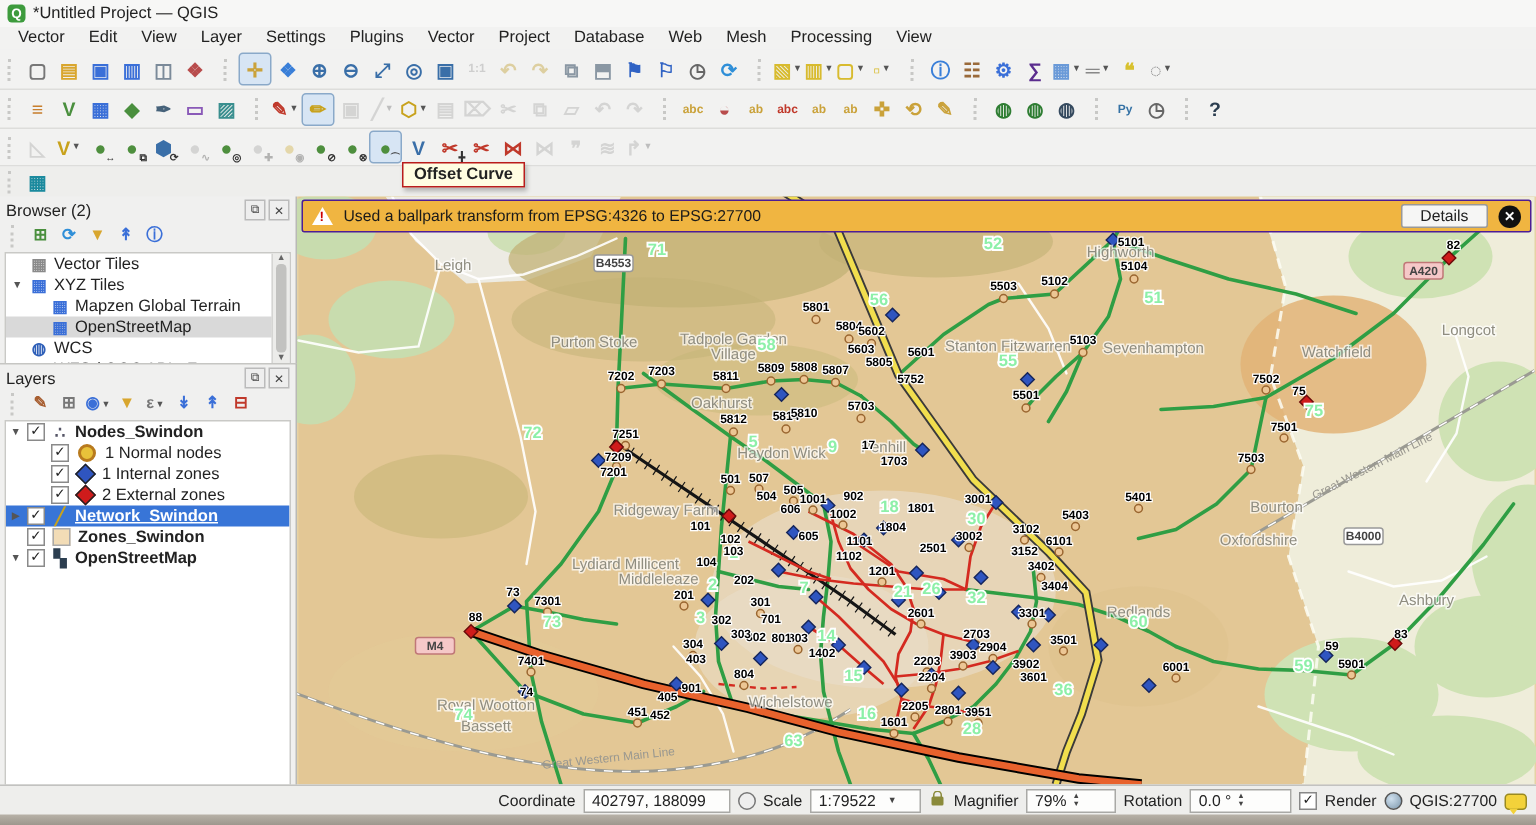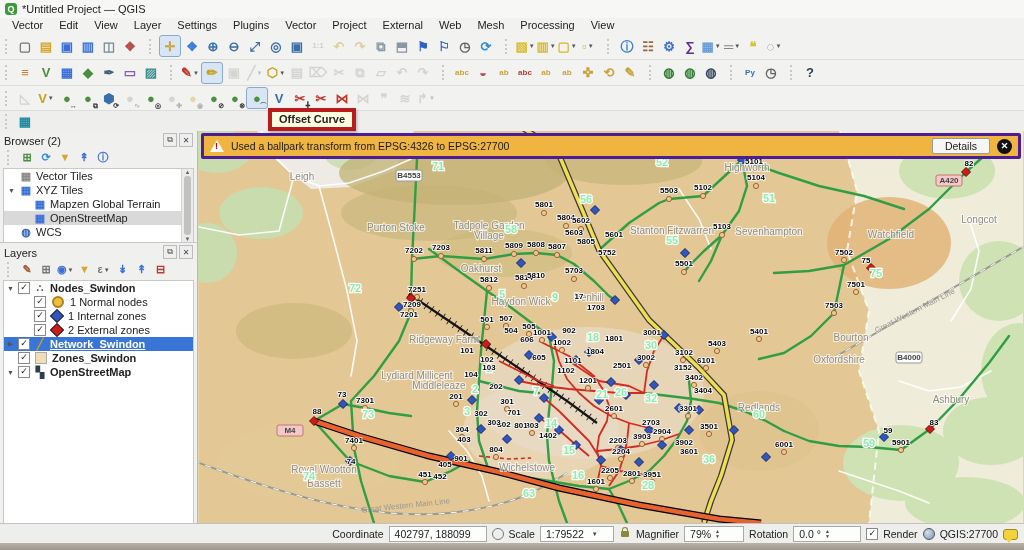--- a/index.html
+++ b/index.html
@@ -15,21 +15,21 @@
   #tb1{top:33px;height:26px}#tb2{top:60px;height:25px}#tb3{top:86px;height:24px}
   #tb4{top:111px;height:20px;border-bottom:none;background:#eeeeec}
   .grip{width:4px;height:15px;border-left:2px dotted #c8c8c6;margin:0 3px;flex:none}
   .chip{min-width:20px;height:20px;border-radius:3px;display:flex;align-items:center;justify-content:center;font-size:13px;font-weight:bold;position:relative;flex:none;line-height:1}
   .chip .g2{font-size:8px;letter-spacing:0}
   .chip.pressed{background:#d7e5f4;border:1px solid #8aa9c9}
   .chip.disabled{opacity:.33}
   .chip .dd{font-size:6px;color:#555;margin-left:1px;font-weight:normal}
   .sep{width:4px;flex:none}
   
-  .tooltip{position:absolute;left:268px;top:108px;background:#fffde1;border:4px solid #b91c1c;padding:1px 7px 2px;font-size:11px;font-weight:bold;box-shadow:1px 2px 3px rgba(0,0,0,.25);z-index:50}
+  .tooltip{position:absolute;left:268px;top:108px;background:#fffde1;border:1px solid #b91c1c;padding:1px 7px 2px;font-size:11px;font-weight:bold;box-shadow:1px 2px 3px rgba(0,0,0,.25);z-index:50}
   
   .panel{position:absolute;left:0;width:197px;background:#f0f0ef;border-right:1px solid #b9b9b6}
   #browser-panel{top:131px;height:111px}
   #layers-panel{top:242px;height:281px;border-top:1px solid #c6c6c3}
   .ptitle{height:15px;display:flex;align-items:flex-end;padding:1px 4px;font-size:11px}
   .ptitle .t{flex:1}
   .winbtn{width:12px;height:12px;font-size:8px;display:flex;align-items:center;justify-content:center;color:#444;border:1px solid #bbb;background:#eee;margin-left:2px}
   .ptools{height:19px;display:flex;align-items:center;gap:3px;padding-left:4px}
   .ptools .chip{min-width:16px;height:16px;font-size:11px}
   .tree{background:#fff;border:1px solid #c9c9c6;margin:1px 3px;overflow:hidden;position:relative}
@@ -46,21 +46,21 @@
   .sym-circle{width:8px;height:8px;border-radius:50%;border:2px solid #b87a1e;background:#e8c23a;flex:none;margin:0 3px}
   .sym-dia{width:8px;height:8px;transform:rotate(45deg);flex:none;margin:0 3px;border:1px solid #222}
   .sym-poly{width:10px;height:10px;background:#f2dcb6;border:1px solid #aaa;flex:none;margin:0 2px}
   .lbl{font-size:11px}
   .bold{font-weight:bold}
   .vscroll{position:absolute;right:0;top:0;bottom:0;width:11px;background:#ececea;border-left:1px solid #d5d5d3;display:flex;flex-direction:column;align-items:center;font-size:6px;color:#666}
   .vscroll .thumb{width:7px;flex:1;margin:1px 0;background:#c2c2c0;border-radius:3px}
   
   #map{position:absolute;left:198px;top:131px;width:826px;height:392px;background:#e6d2a4;overflow:hidden}
   
-  .msgbar{position:absolute;left:3px;right:3px;top:2px;height:20px;background:#f0b541;border:3px solid #4c1d95;border-radius:2px;display:flex;align-items:center;gap:7px;padding:0 6px;z-index:20}
+  .msgbar{position:absolute;left:3px;right:3px;top:2px;height:20px;background:#f0b541;border:1px solid #4c1d95;border-radius:2px;display:flex;align-items:center;gap:7px;padding:0 6px;z-index:20}
   .msgbar .warn{width:0;height:0;border-left:7px solid transparent;border-right:7px solid transparent;border-bottom:12px solid #fff;position:relative;flex:none}
   .msgbar .warn:after{content:"!";position:absolute;left:-2px;top:1px;font-size:9px;font-weight:bold;color:#c00}
   .msgbar .mtext{flex:1;font-size:10.5px;color:#1a1a1a}
   .msgbar .details{background:#f6f6f5;border:1px solid #999;border-radius:2px;padding:1px 12px;font-size:10.5px}
   .msgbar .close{width:15px;height:15px;border-radius:50%;background:#111;color:#fff;font-size:9px;font-weight:bold;display:flex;align-items:center;justify-content:center}
   
   .statusbar{position:absolute;left:0;right:0;top:523px;height:20px;background:#eeeeec;border-top:1px solid #c2c2c0;display:flex;align-items:center;gap:5px;padding:0 6px;font-size:10.5px}
   .locate{width:188px;height:14px;border:1px solid #a9a9a6;border-radius:7px;background:#f4f4f2;display:flex;align-items:center;gap:4px;padding:0 6px;color:#8a8a88}
   .mag-ico{width:7px;height:7px;border:1.5px solid #777;border-radius:50%;position:relative;flex:none}
   .mag-ico:after{content:"";position:absolute;width:4px;height:1.5px;background:#777;transform:rotate(45deg);left:5px;top:6px}
@@ -87,21 +87,21 @@
 
 <div class="menubar" id="menubar">
     <span>Vector</span>
     <span>Edit</span>
     <span>View</span>
     <span>Layer</span>
     <span>Settings</span>
     <span>Plugins</span>
     <span>Vector</span>
     <span>Project</span>
-    <span>External</span>
+    <span>Database</span>
     <span>Web</span>
     <span>Mesh</span>
     <span>Processing</span>
     <span>View</span>
   </div>
 
 <div class="tbrow" id="tb1">
     <span class="grip"></span>
     <div class="chip">
       <span style="color: rgb(119, 119, 119);">▢</span>

